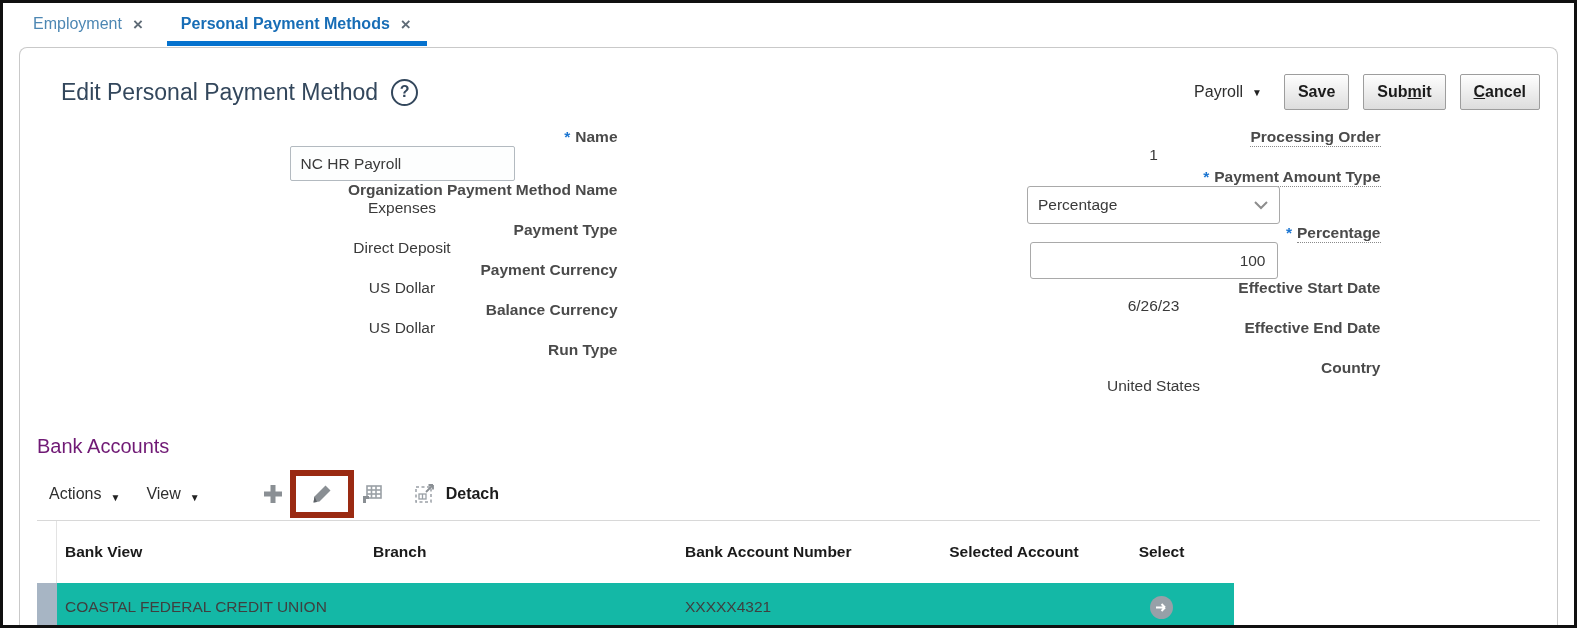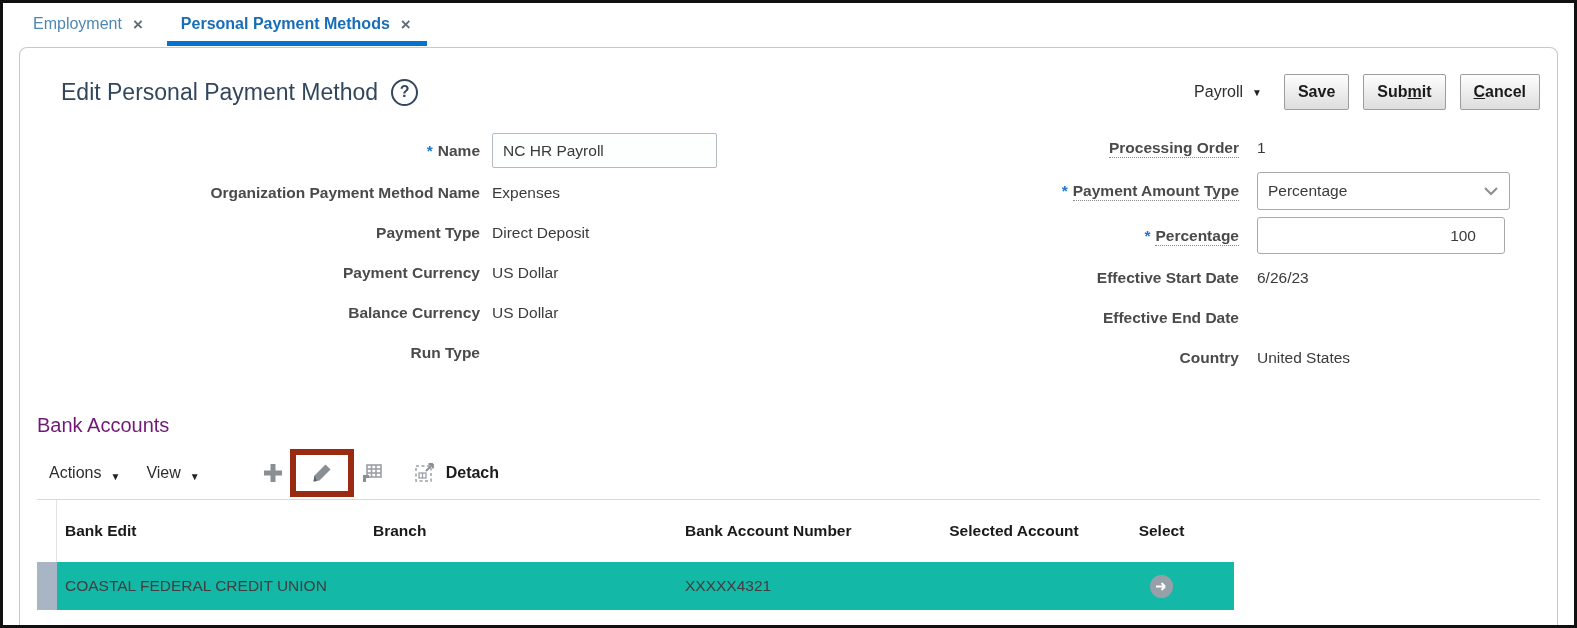--- a/index.html
+++ b/index.html
@@ -27,31 +27,31 @@
   .history-menu { display:flex; align-items:center; gap:9px; font-size:16px; color:#2e2e2e; cursor:pointer; margin-right:8px; }
   .caret { font-size:10px; color:#222; }
   .btn { padding:8px 13px; font-size:16px; font-weight:bold; color:#1b1b1b; background:linear-gradient(#fefefe,#dddddd);
          border:1px solid #9d9d9d; border-radius:2px; cursor:pointer; }
   .btn .ukey { text-decoration:underline; }
 
   
   .form-area { display:flex; margin-top:18px; }
   .col-left { width:730px; }
   .col-right { flex:1; }
-  .frow { display:flex; align-items:center; min-height:40px; }
+  .frow { display:flex; align-items:center; min-height:40px;flex-direction:column; }
   .frow.tall { min-height:45px; }
   .lbl { text-align:right; font-weight:bold; color:#4a4a4a; font-size:15.5px; flex-shrink:0; }
   .col-left .lbl { width:455px; padding-right:12px; }
   .col-right .lbl { width:490px; padding-right:18px; }
   .req { color:#1b75d1; font-weight:bold; margin-right:5px; }
   .dotted { border-bottom:1px dotted #8a8a8a; padding-bottom:1px; }
   .val { font-size:15.5px; color:#3a3a3a; }
   .text-input { width:225px; height:35px; border:1px solid #b3bac0; border-radius:2px; padding:0 10px; font-size:15.5px;
                 color:#3a3a3a; font-family:"Liberation Sans", sans-serif; background:#fdfefe; }
-  .num-input { width:248px; height:37px; border:1px solid #a9a9a9; border-radius:3px; padding:0 28px; font-size:15.5px;
+  .num-input { width:248px; height:37px; border:1px solid #a9a9a9; border-radius:3px; padding:0 11px; font-size:15.5px;
                color:#3a3a3a; text-align:right; font-family:"Liberation Sans", sans-serif; }
   .select-box { width:253px; height:38px; border:1px solid #a9a9a9; border-radius:3px; background:#fff; display:flex;
                 align-items:center; justify-content:space-between; padding:0 10px; cursor:pointer; }
   .select-box .val { color:#3a3a3a; }
 
   
   .section-heading { margin-top:36px; font-size:20px; color:#701a75; }
   .toolbar { display:flex; align-items:center; margin-top:12px; height:48px; padding-left:12px; }
   .menu-item { display:flex; align-items:flex-end; gap:9px; font-size:16px; color:#2e2e2e; cursor:pointer; }
   .menu-item + .menu-item { margin-left:26px; }
@@ -234,21 +234,21 @@
           <span class="detach-label">Detach</span>
         </div>
       </div>
     </div>
 
     <div class="toolbar-divider"></div>
 
     <div class="table">
       <div class="thead">
         <div class="c-sel"></div>
-        <div class="th c-bank">Bank Edit</div>
+        <div class="th c-bank">Bank View</div>
         <div class="th c-branch">Branch</div>
         <div class="th c-acct">Bank Account Number</div>
         <div class="th c-selacct">Selected Account</div>
         <div class="th c-select">Select</div>
       </div>
       <div class="trow">
         <div class="c-sel"></div>
         <div class="td c-bank cell-bg">COASTAL FEDERAL CREDIT UNION</div>
         <div class="td c-branch cell-bg"></div>
         <div class="td c-acct cell-bg">XXXXX4321</div>

